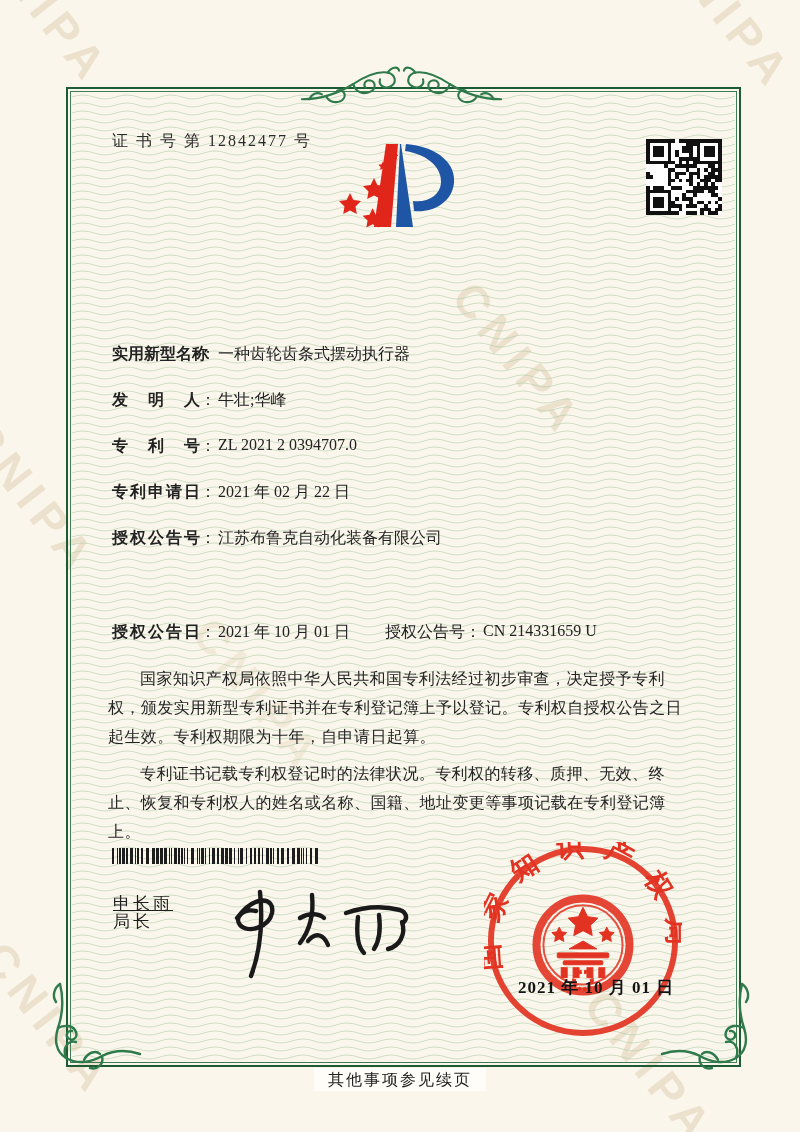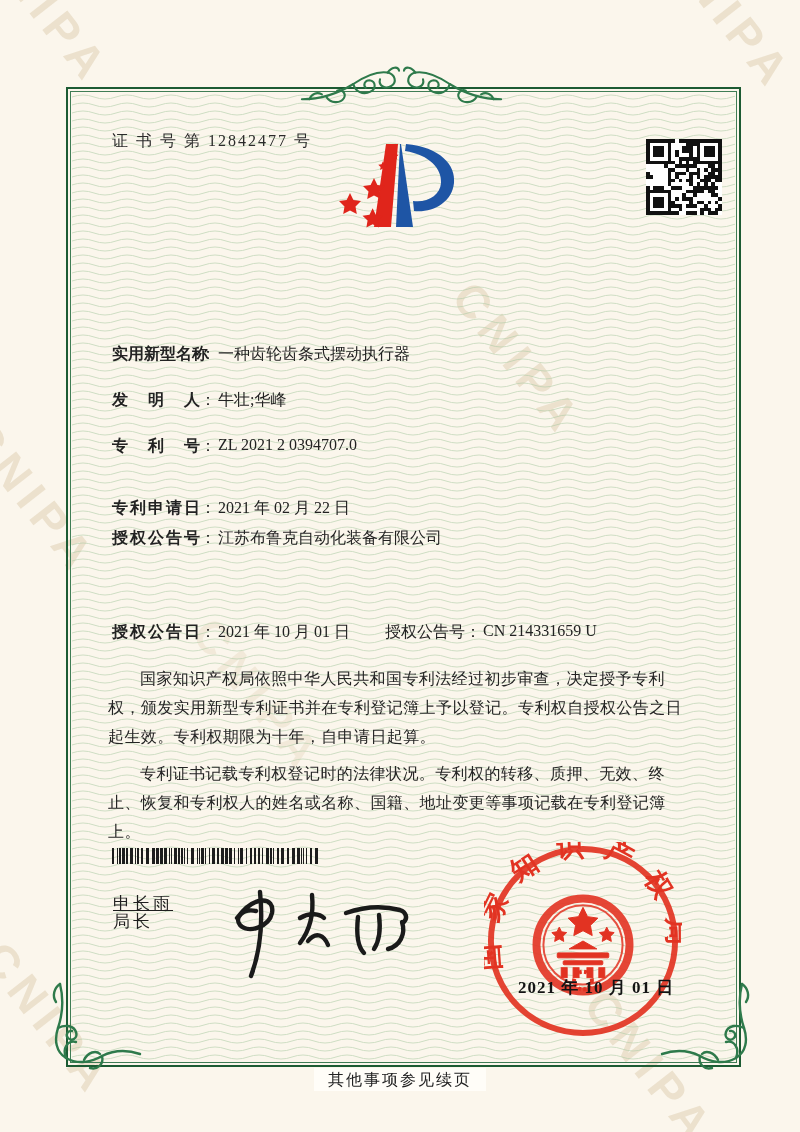--- a/index.html
+++ b/index.html
@@ -586,21 +586,21 @@
 
     <div class="frow" style="top:344px;">
       <span class="flabel">实用新型名称</span><span class="fcolon">：</span><span class="fval">一种齿轮齿条式摆动执行器</span>
     </div>
     <div class="frow" style="top:390px;">
       <span class="flabel">发明人</span><span class="fcolon">：</span><span class="fval">牛壮;华峰</span>
     </div>
     <div class="frow" style="top:436px;">
       <span class="flabel">专利号</span><span class="fcolon">：</span><span class="fval">ZL 2021 2 0394707.0</span>
     </div>
-    <div class="frow" style="top:498px;">
+    <div class="frow" style="top:482px;">
       <span class="flabel">专利申请日</span><span class="fcolon">：</span><span class="fval">2021 年 02 月 22 日</span>
     </div>
     <div class="frow" style="top:528px;">
       <span class="flabel">授权公告号</span><span class="fcolon">：</span><span class="fval">江苏布鲁克自动化装备有限公司</span>
     </div>
     <div class="frow" style="top:622px;width:600px;">
       <span class="flabel">授权公告日</span><span class="fcolon">：</span><span class="fval">2021 年 10 月 01 日</span>
       <span class="pair2">
         <span>授权公告号</span><span class="fcolon">：</span><span class="fval">CN 214331659 U</span>
       </span>

